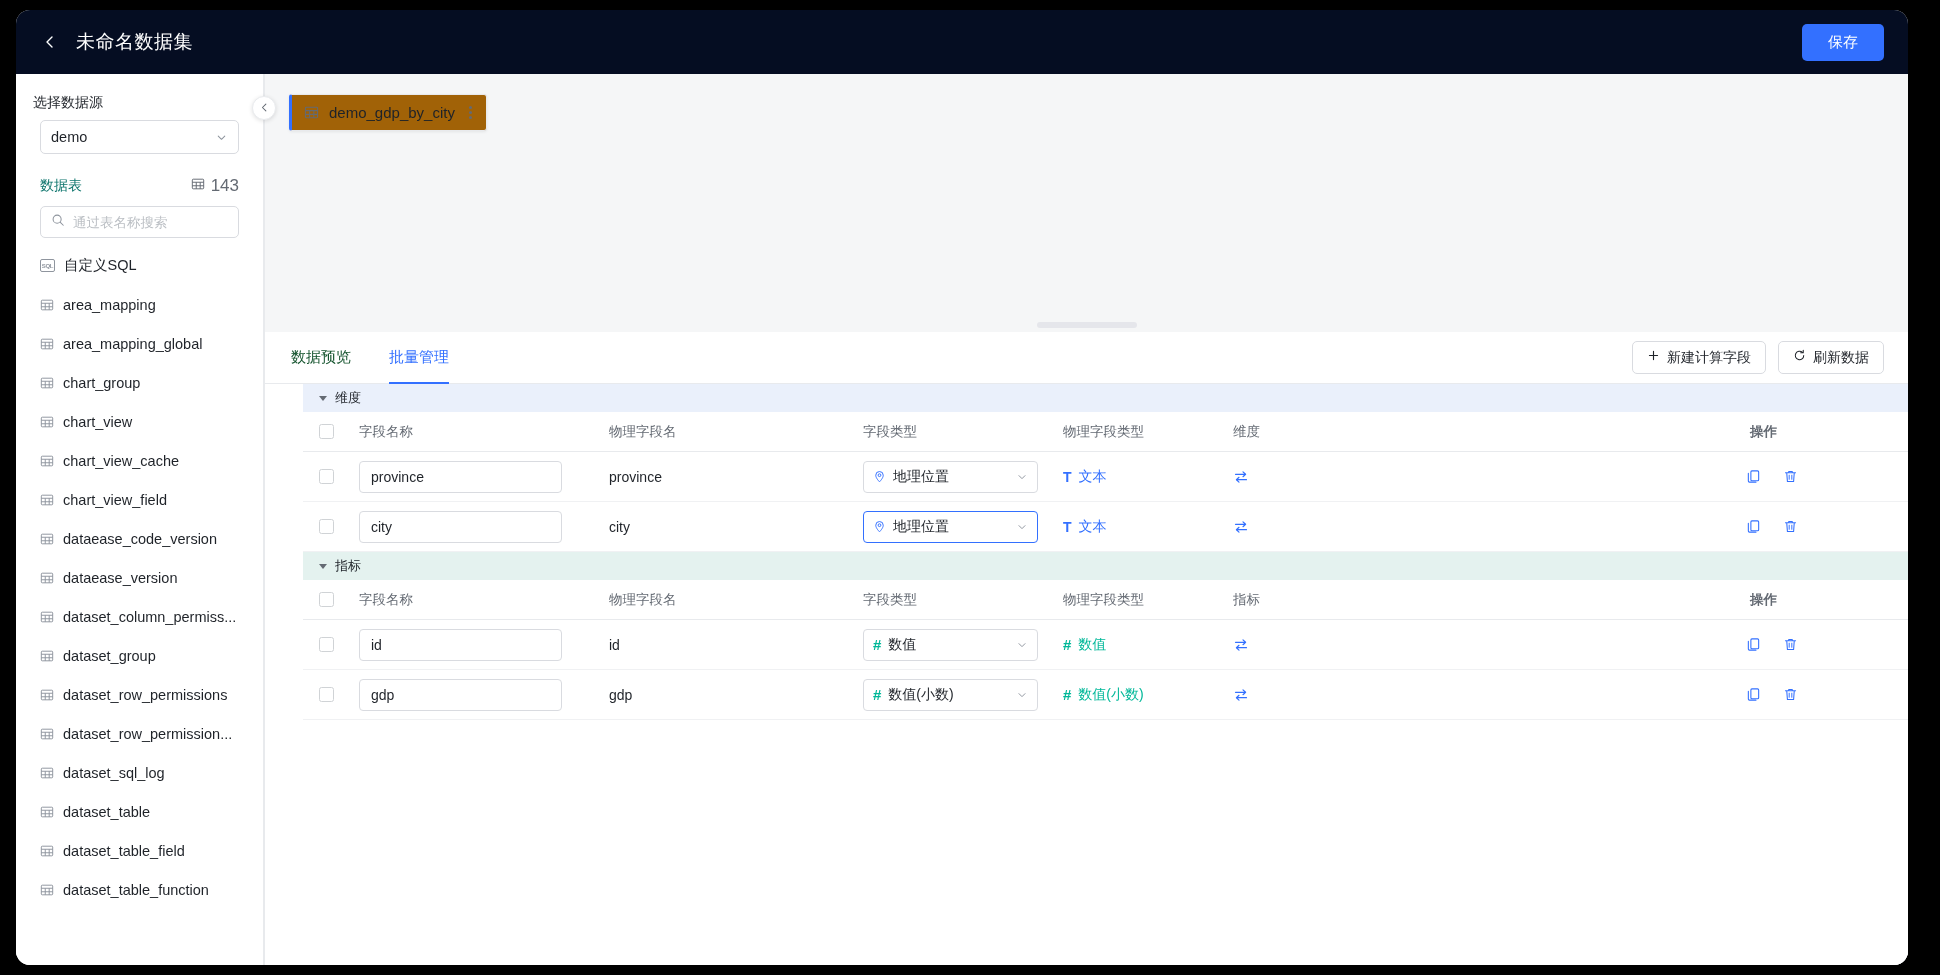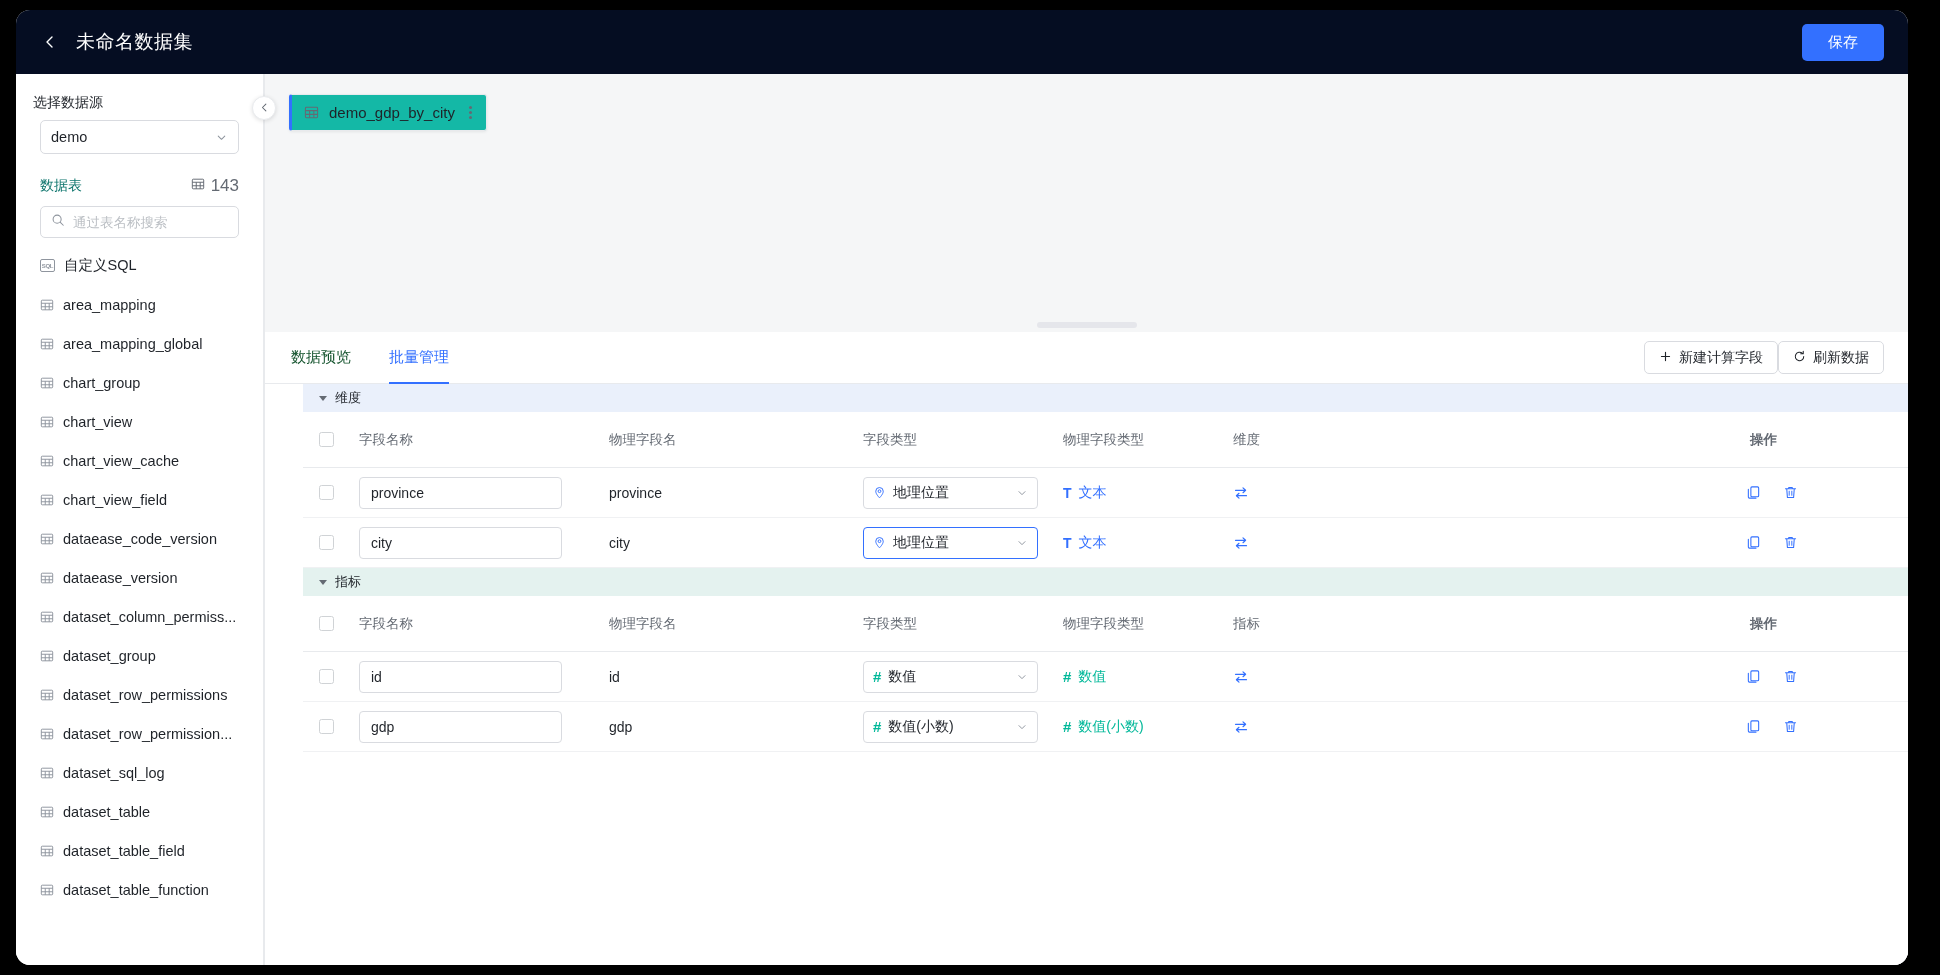--- a/index.html
+++ b/index.html
@@ -184,21 +184,21 @@
     height: 258px;
     flex: 0 0 258px;
     position: relative;
     padding: 20px 24px;
     border-left: 1px solid #e8eaed;
   }
   .table-card {
     display: inline-flex;
     align-items: center;
     gap: 10px;
-    background: #14b8a6;
+    background: #a16207;
     border: 1px solid #e8eaed;
     border-left: 3px solid #3370ff;
     border-radius: 3px;
     padding: 9px 14px 9px 12px;
     font-size: 15px;
     color: #1f2329;
     box-shadow: 0 1px 3px rgba(31,35,41,.08);
     cursor: pointer;
   }
   .table-card .ico { color: #646a73; display: flex; }
@@ -266,21 +266,22 @@
     align-items: center;
     gap: 7px;
     border: 1px solid #d9dbe0;
     background: #fff;
     border-radius: 5px;
     height: 33px;
     padding: 0 14px;
     font-size: 14px;
     color: #1f2329;
     cursor: pointer;
-    font-family: Liberation Sans, sans-serif;
+    font-family: Liberation Serif, serif;
+    margin-left: 12px;
   }
 
   
   .ftable { flex: 1; overflow: auto; margin-left: 38px; }
   .grp-head {
     display: flex;
     align-items: center;
     gap: 8px;
     height: 28px;
     padding: 0 0 0 16px;
@@ -299,21 +300,21 @@
   .row {
     display: flex;
     align-items: center;
     height: 50px;
     padding: 0 0 0 16px;
     border-bottom: 1px solid #f0f1f3;
     font-size: 14px;
     color: #1f2329;
   }
   .row.head {
-    height: 56px;
+    height: 40px;
     color: #646a73;
     font-size: 13.5px;
     border-bottom: 1px solid #e8eaed;
   }
   .c-check { flex: 0 0 40px; display: flex; align-items: center; }
   .c-name  { flex: 0 0 250px; }
   .c-phys  { flex: 0 0 254px; }
   .c-ftype { flex: 0 0 200px; }
   .c-ptype { flex: 0 0 170px; }
   .c-grp   { flex: 1; }

